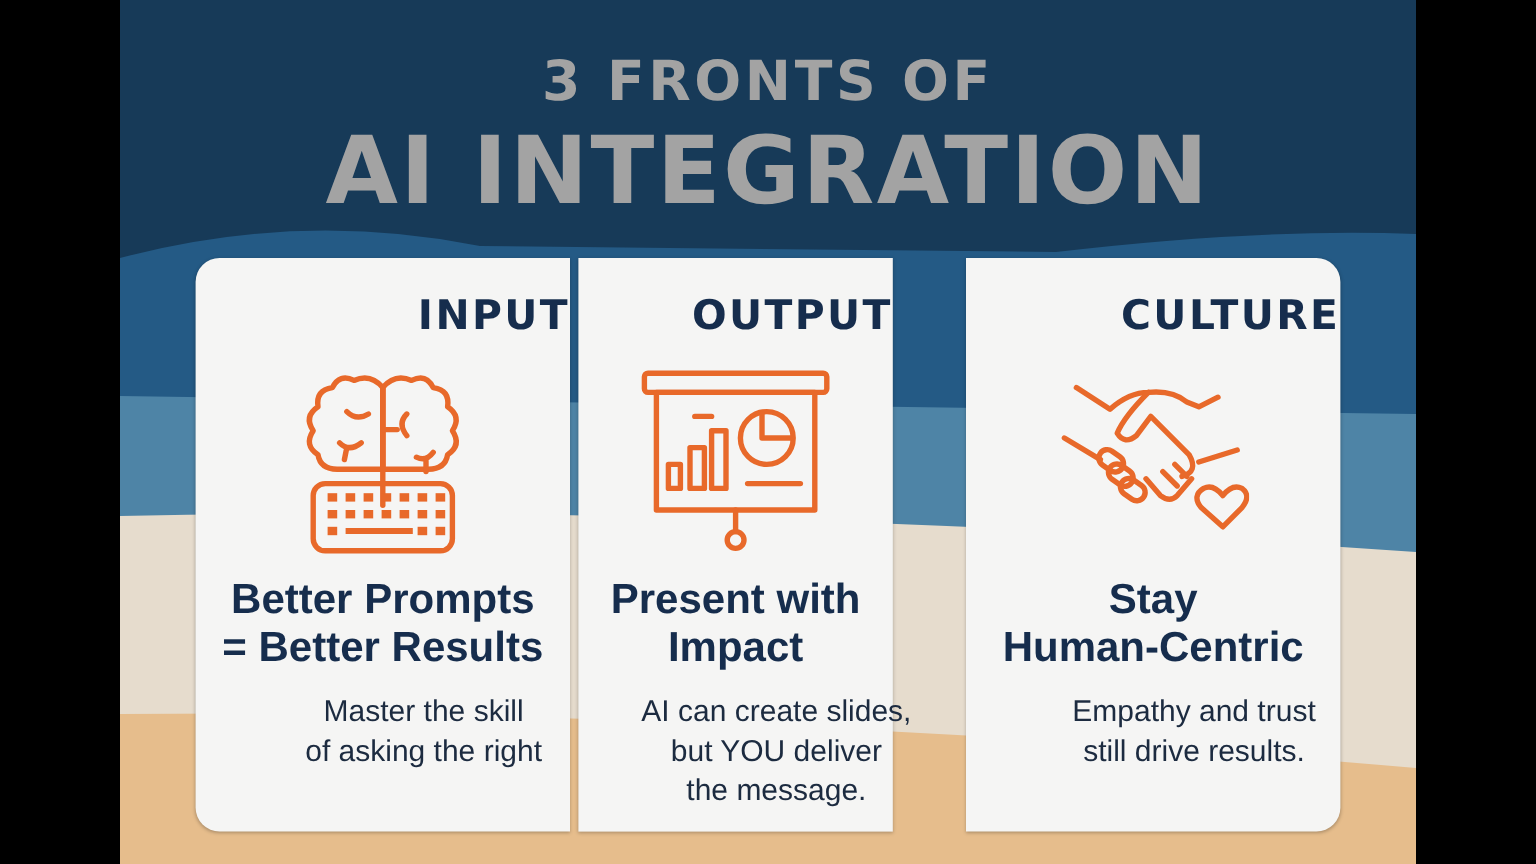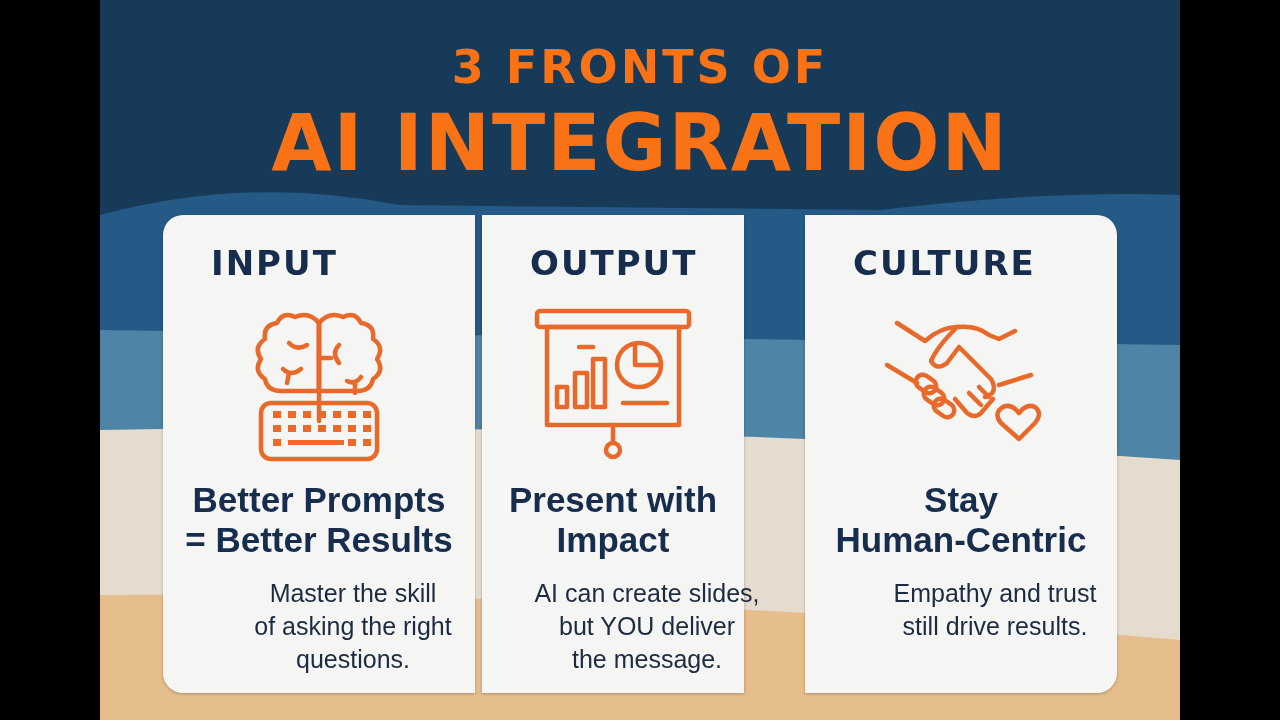--- a/index.html
+++ b/index.html
@@ -1,26 +1,26 @@
 <!DOCTYPE html>
 <html><head>
 <meta charset="utf-8">
 <style>
   html,body{margin:0;padding:0;background:#000;}
   body{width:1280px;height:720px;position:relative;overflow:hidden;font-family:"Liberation Sans",sans-serif;}
   .canvas{position:absolute;left:100px;top:0;width:1080px;height:720px;overflow:hidden;background:#173a58;}
   .bg{position:absolute;left:0;top:0;}
-  .title{position:absolute;left:0;width:1080px;text-align:center;color:#f97316;font-family:"DejaVu Sans",sans-serif;font-weight:bold;}
+  .title{position:absolute;left:0;width:1080px;text-align:center;color:#a3a3a3;font-family:"DejaVu Sans",sans-serif;font-weight:bold;}
   .t1{top:40px;font-size:46px;letter-spacing:3px;}
   .t2{top:98px;font-size:78px;letter-spacing:2px;}
   .card{position:absolute;top:215px;height:478px;background:#f5f5f4;box-shadow:0 1px 3px rgba(0,0,0,.25);}
   .c1{left:63px;width:312px;border-radius:20px 0 0 20px;}
   .c2{left:382px;width:262px;}
   .c3{left:705px;width:312px;border-radius:0 20px 20px 0;}
-  .h{position:absolute;top:28px;left:0;width:100%;text-align:left;color:#162d4d;font-family:"DejaVu Sans",sans-serif;font-weight:bold;font-size:34px;letter-spacing:2px;padding-left:48px;}
+  .h{position:absolute;top:28px;left:0;width:100%;text-align:right;color:#162d4d;font-family:"DejaVu Sans",sans-serif;font-weight:bold;font-size:34px;letter-spacing:2px;}
   .icon{position:absolute;top:88px;left:50%;transform:translateX(-50%);width:160px;height:160px;}
   .sub{position:absolute;top:265px;left:0;width:100%;text-align:center;color:#162d4d;font-weight:bold;font-size:35px;line-height:40px;}
   .sub span,.desc span{display:block;}
   .desc{position:absolute;top:362px;left:0;width:100%;text-align:center;color:#1c2b40;font-size:25px;line-height:33px;margin-left:34px;}
 </style>
 </head>
 <body>
 
 <div class="canvas">
   <svg class="bg" width="1080" height="720">
@@ -67,21 +67,20 @@
           <rect x="124" y="136" width="8" height="7"></rect>
       </g>
     </svg>
     <div class="sub">
       <span>Better Prompts</span>
       <span>= Better Results</span>
     </div>
     <div class="desc">
       <span>Master the skill</span>
       <span>of asking the right</span>
-      <span>questions.</span>
     </div>
   </div>
 
   <div class="card c2">
     <div class="h">OUTPUT</div>
     <svg class="icon" viewBox="0 0 160 160" fill="none" stroke="#e8692a" stroke-width="4.5" stroke-linecap="round" stroke-linejoin="round">
       <rect x="8" y="8" width="152" height="16" rx="3" transform="translate(-4,0)"></rect>
       <rect x="14" y="24" width="132" height="98"></rect>
       <path d="M80 122 L80 140"></path>
       <circle cx="80" cy="147" r="7"></circle>

